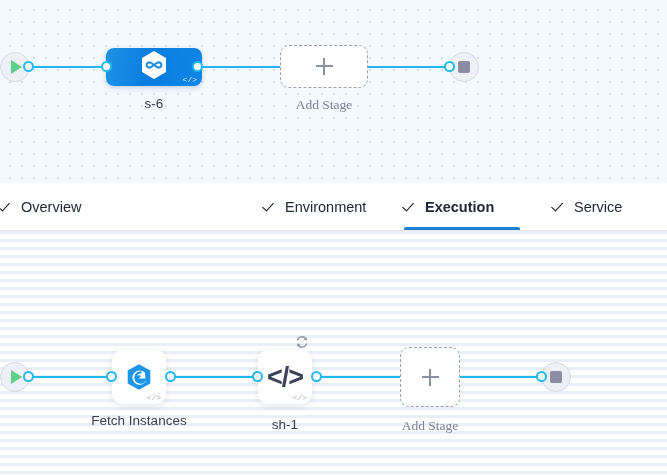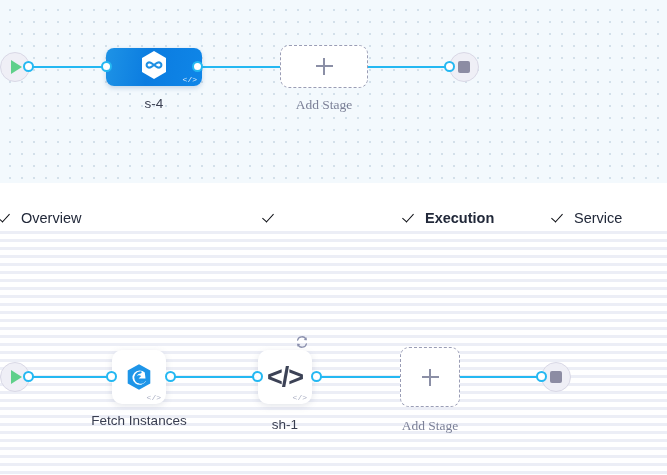--- a/index.html
+++ b/index.html
@@ -29,21 +29,21 @@
     background-image:
       radial-gradient(circle, #d3e0ea 0.9px, transparent 1px);
     background-size: 12px 12px;
     background-position: 4px 4px;
     overflow: hidden;
   }
 
   
   .tabbar {
     position: absolute;
-    left: 0; top: 194px;
+    left: 0; top: 183px;
     width: 667px;
     height: 48px;
     background: #ffffff;
     border-bottom: 1px solid #e7e9ee;
     display: flex;
     align-items: stretch;
   }
   .tab {
     position: relative;
     display: flex;
@@ -254,21 +254,21 @@
           <path d="M14 1 L26 8 L26 22 L14 29 L2 22 L2 8 Z" fill="#ffffff"></path>
           <g fill="none" stroke="#1d8fe3" stroke-width="2.1" stroke-linecap="round">
             <path d="M10.2 12.6 a2.6 2.6 0 1 0 0 4.8 c2.4 -0.9 5.2 -3.9 7.6 -4.8 a2.6 2.6 0 1 1 0 4.8 c-2.4 -0.9 -5.2 -3.9 -7.6 -4.8 Z"></path>
           </g>
         </svg>
       </span>
       <span class="mini-code">&lt;/&gt;</span>
     </div>
     <div class="dot" style="left:101px; top:61px;"></div>
     <div class="dot" style="left:192px; top:61px;"></div>
-    <div class="node-label" style="left:106px; top:96px; width:96px;">s-4</div>
+    <div class="node-label" style="left:106px; top:96px; width:96px;">s-6</div>
 
     <div class="add-node" style="left:280px; top:45px; width:88px; height:43px;">
       <span class="plus"></span>
     </div>
     <div class="node-label muted" style="left:275px; top:97px; width:98px;">Add Stage</div>
 
     <div class="terminal" style="left:449px; top:52px;">
       <div class="stop-sq"></div>
     </div>
     <div class="dot" style="left:444px; top:61px;"></div>
@@ -278,20 +278,21 @@
 
     <div class="tab" style="position:absolute; left:0px; width:100px; justify-content:flex-start; padding-left:0px;">
       <span class="check"></span>
       <span>Overview</span>
 
     </div>
 
 
     <div class="tab" style="position:absolute; left:264px; width:112px;">
       <span class="check"></span>
+      <span>Environment</span>
 
     </div>
 
     <div class="tab active" style="position:absolute; left:404px; width:116px;">
       <span class="check"></span>
       <span>Execution</span>
       <span class="underline"></span>
     </div>
 
     <div class="tab" style="position:absolute; left:553px; width:100px;">

